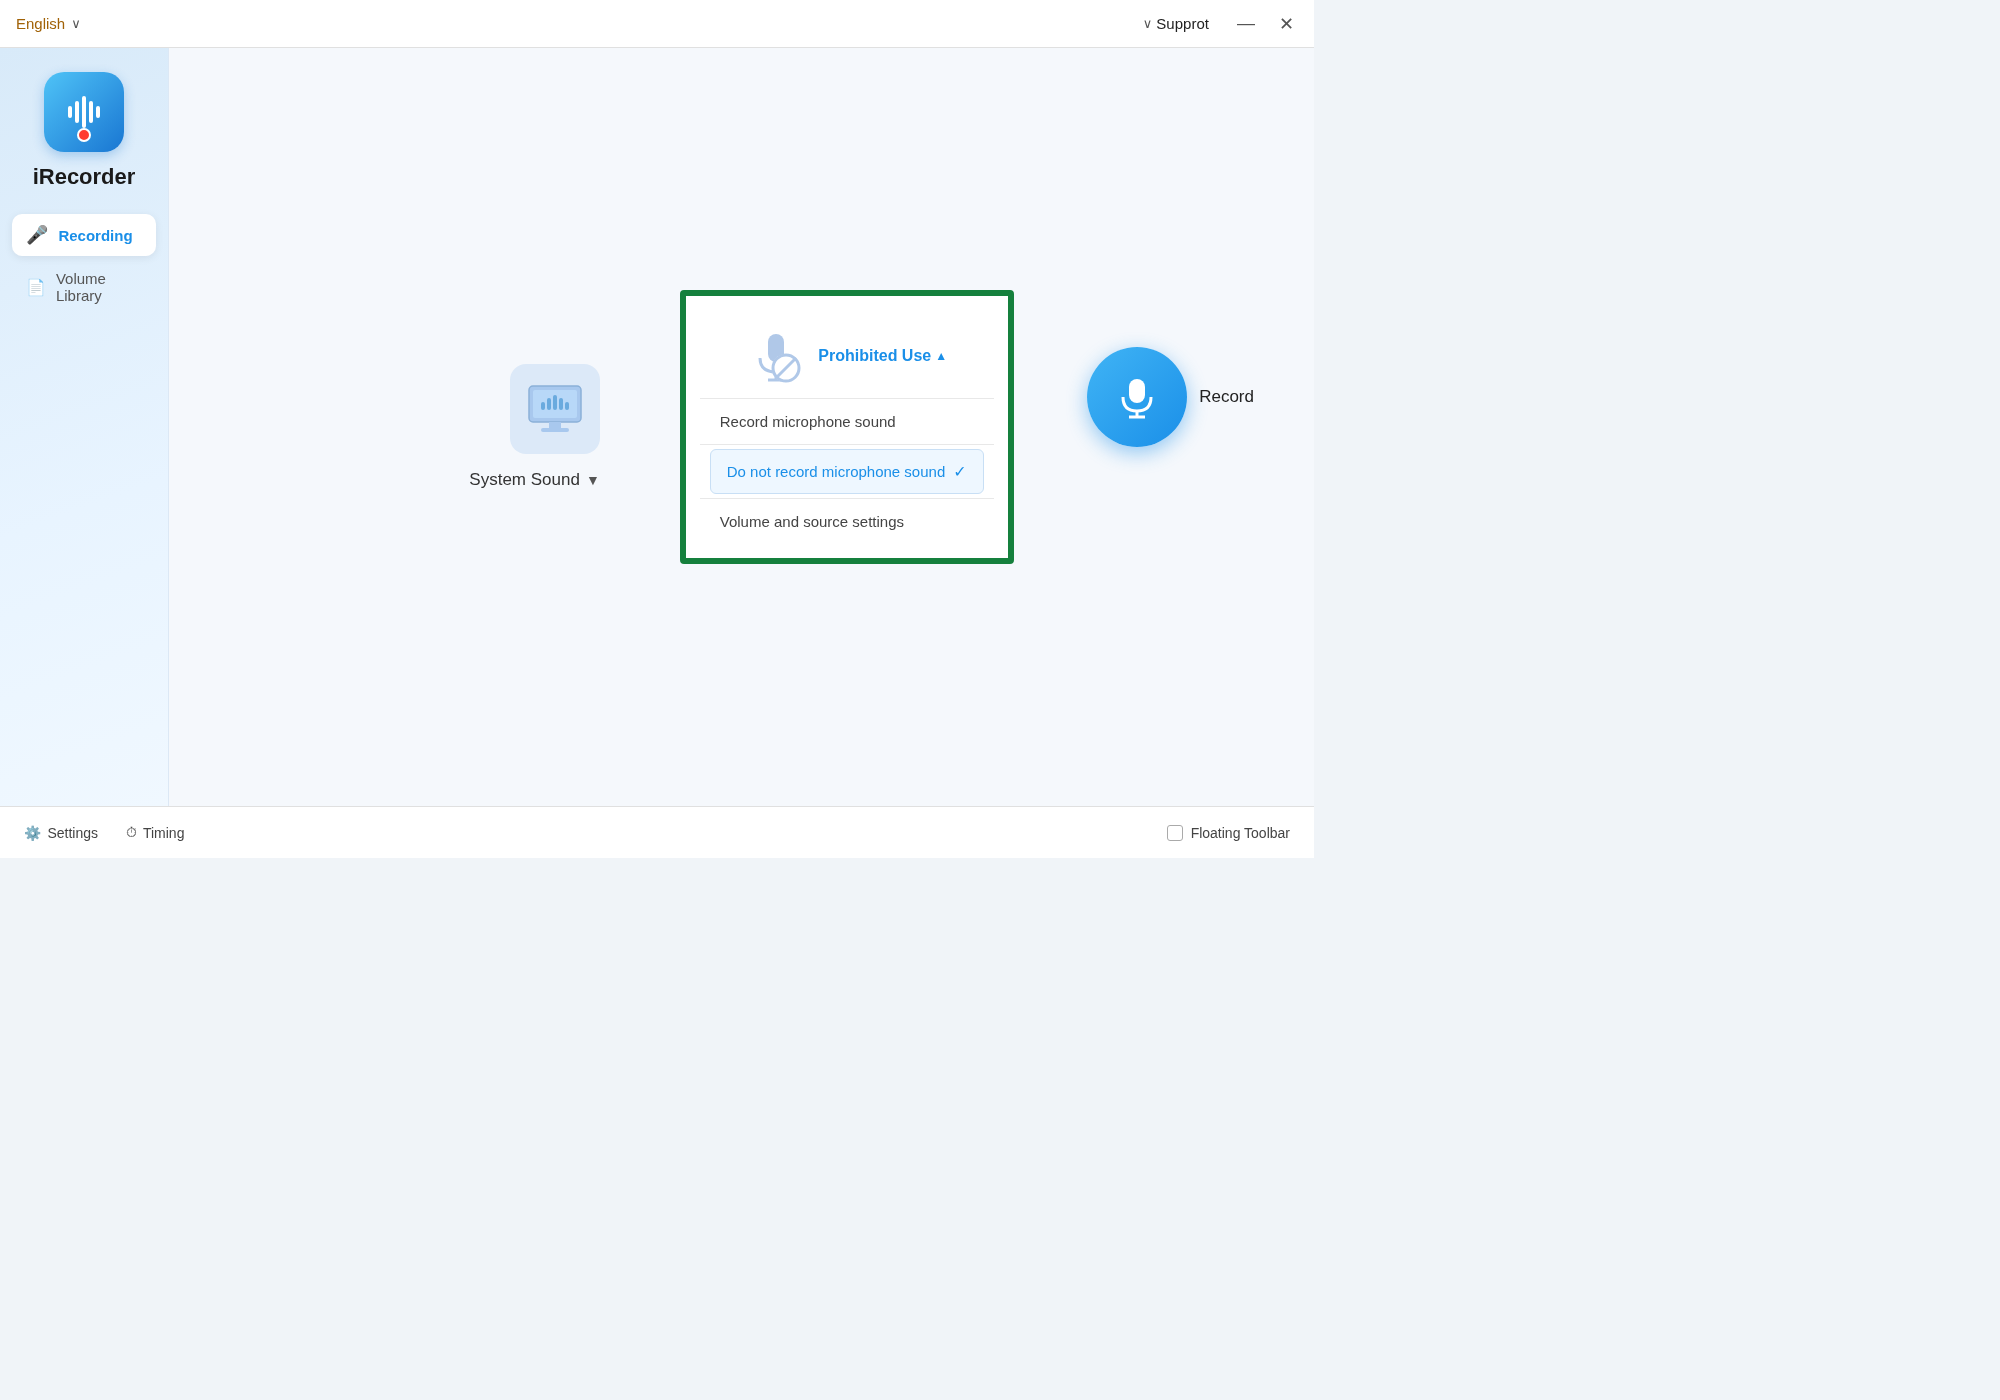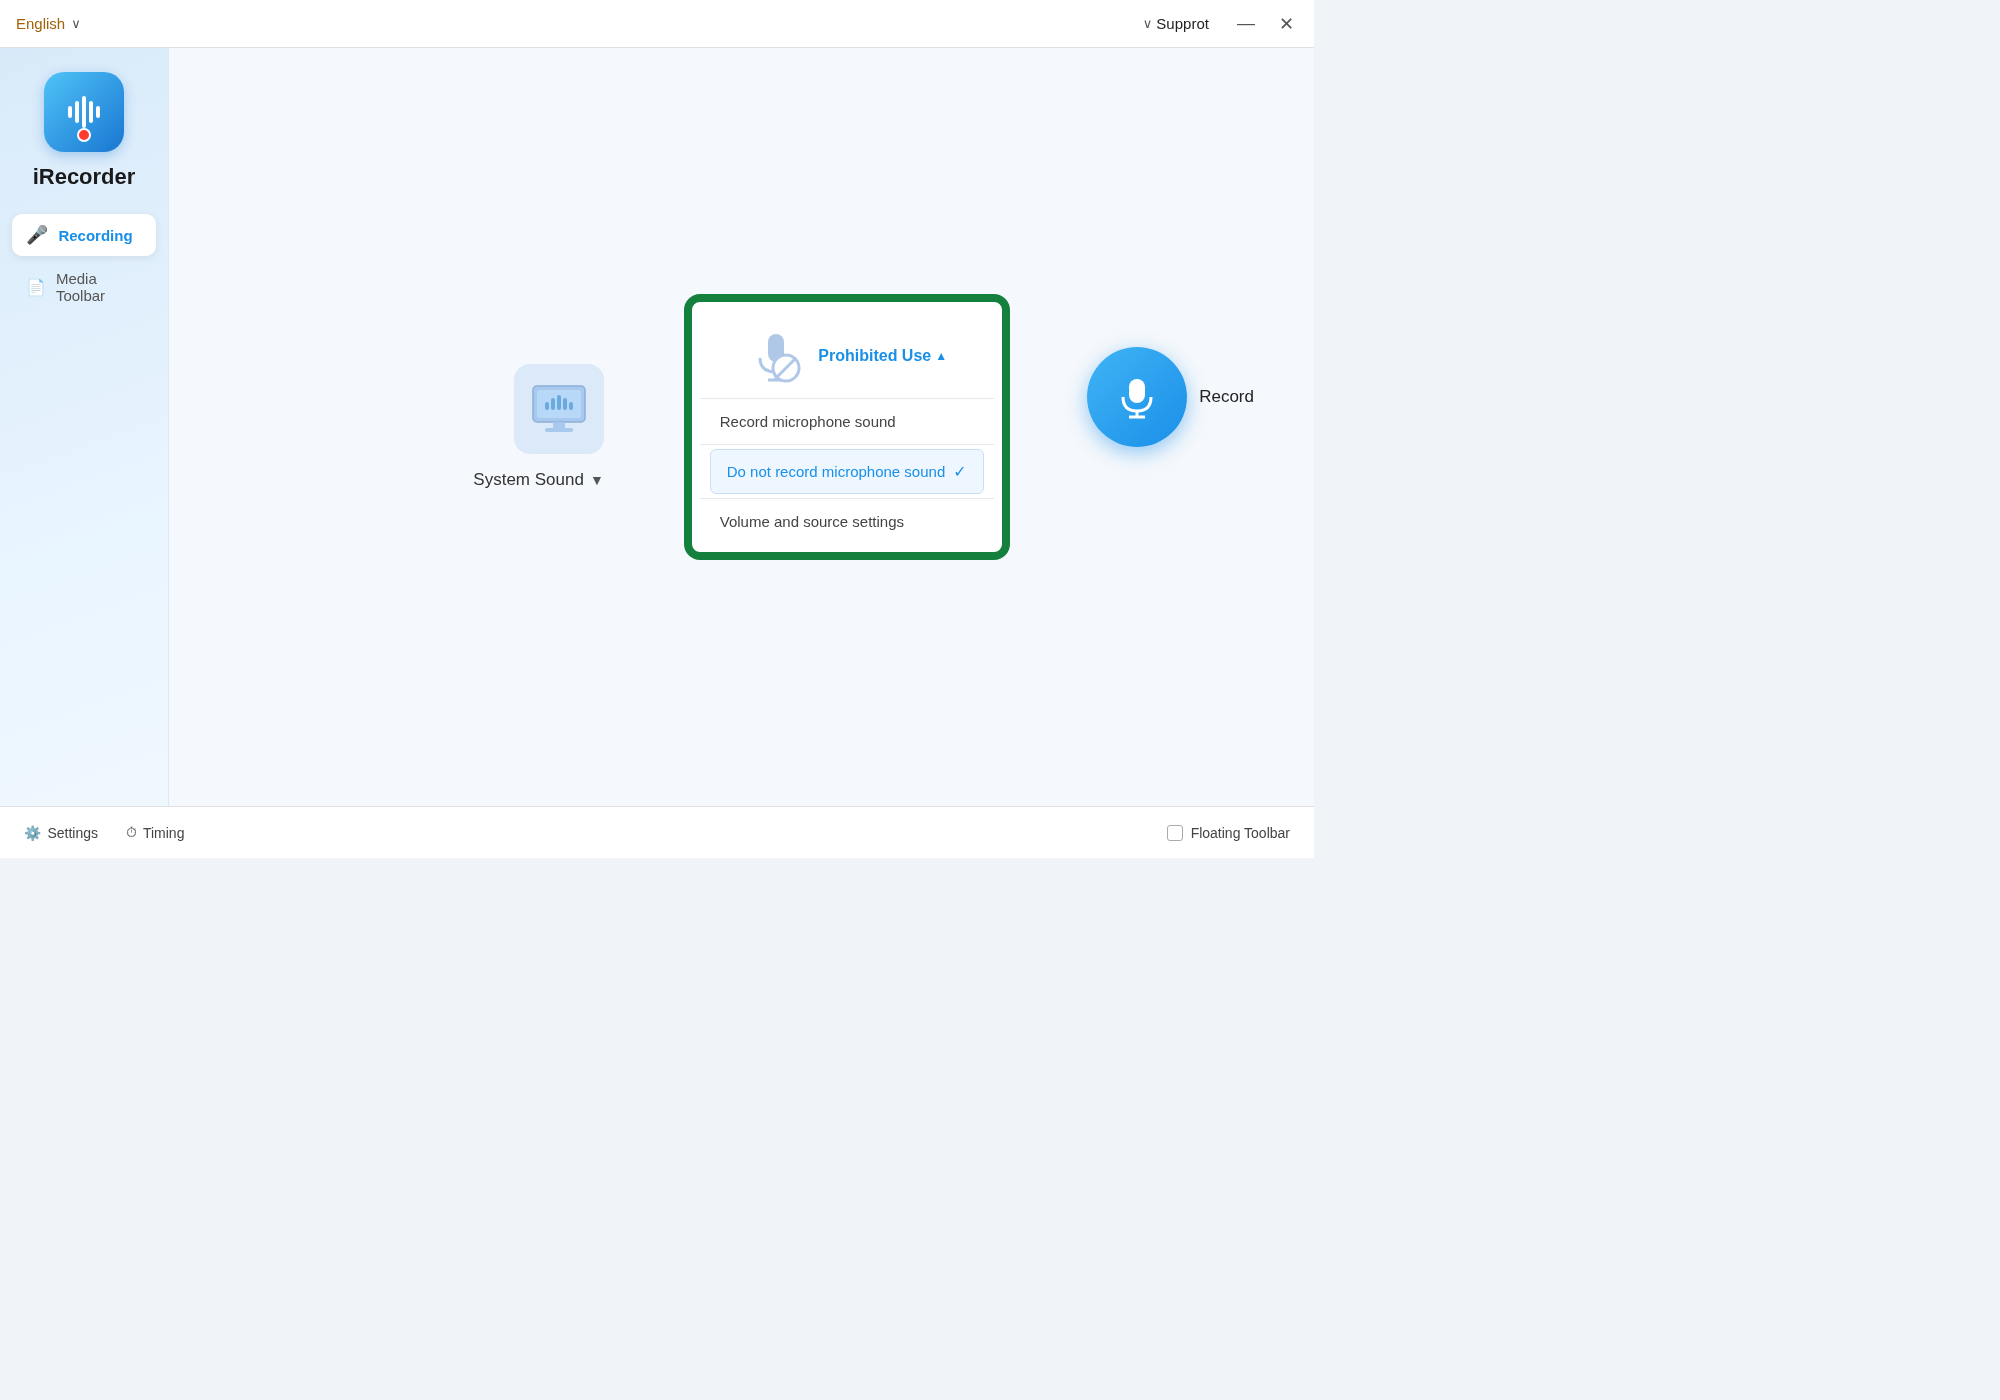--- a/index.html
+++ b/index.html
@@ -199,24 +199,24 @@
 
     
     .mic-section {
       display: flex;
       flex-direction: column;
       align-items: center;
       gap: 0;
       position: relative;
     }
     .mic-dropdown-container {
-      border: 8px solid #15803d;
-      border-radius: 16px;
+      border: 6px solid #15803d;
+      border-radius: 4px;
       background: white;
-      padding: 8px;
+      padding: 14px;
       min-width: 300px;
       overflow: hidden;
     }
     .mic-header {
       display: flex;
       align-items: center;
       justify-content: center;
       gap: 12px;
       padding: 16px 20px 12px 20px;
       cursor: pointer;
@@ -380,21 +380,21 @@
       <div class="record-dot"></div>
     </div>
     <div class="app-name">iRecorder</div>
     <div class="nav-list">
       <div class="nav-item active">
         <span class="nav-icon-mic">🎤</span>
         <span>Recording</span>
       </div>
       <div class="nav-item">
         <span class="nav-icon-library">📄</span>
-        <span>Media Toolbar</span>
+        <span>Volume Library</span>
       </div>
     </div>
   </div>
 
   <div class="content">
     <div class="recording-controls">
 
       <div class="system-sound-section">
         <div class="system-sound-icon">
           <svg width="60" height="55" viewBox="0 0 60 55">

